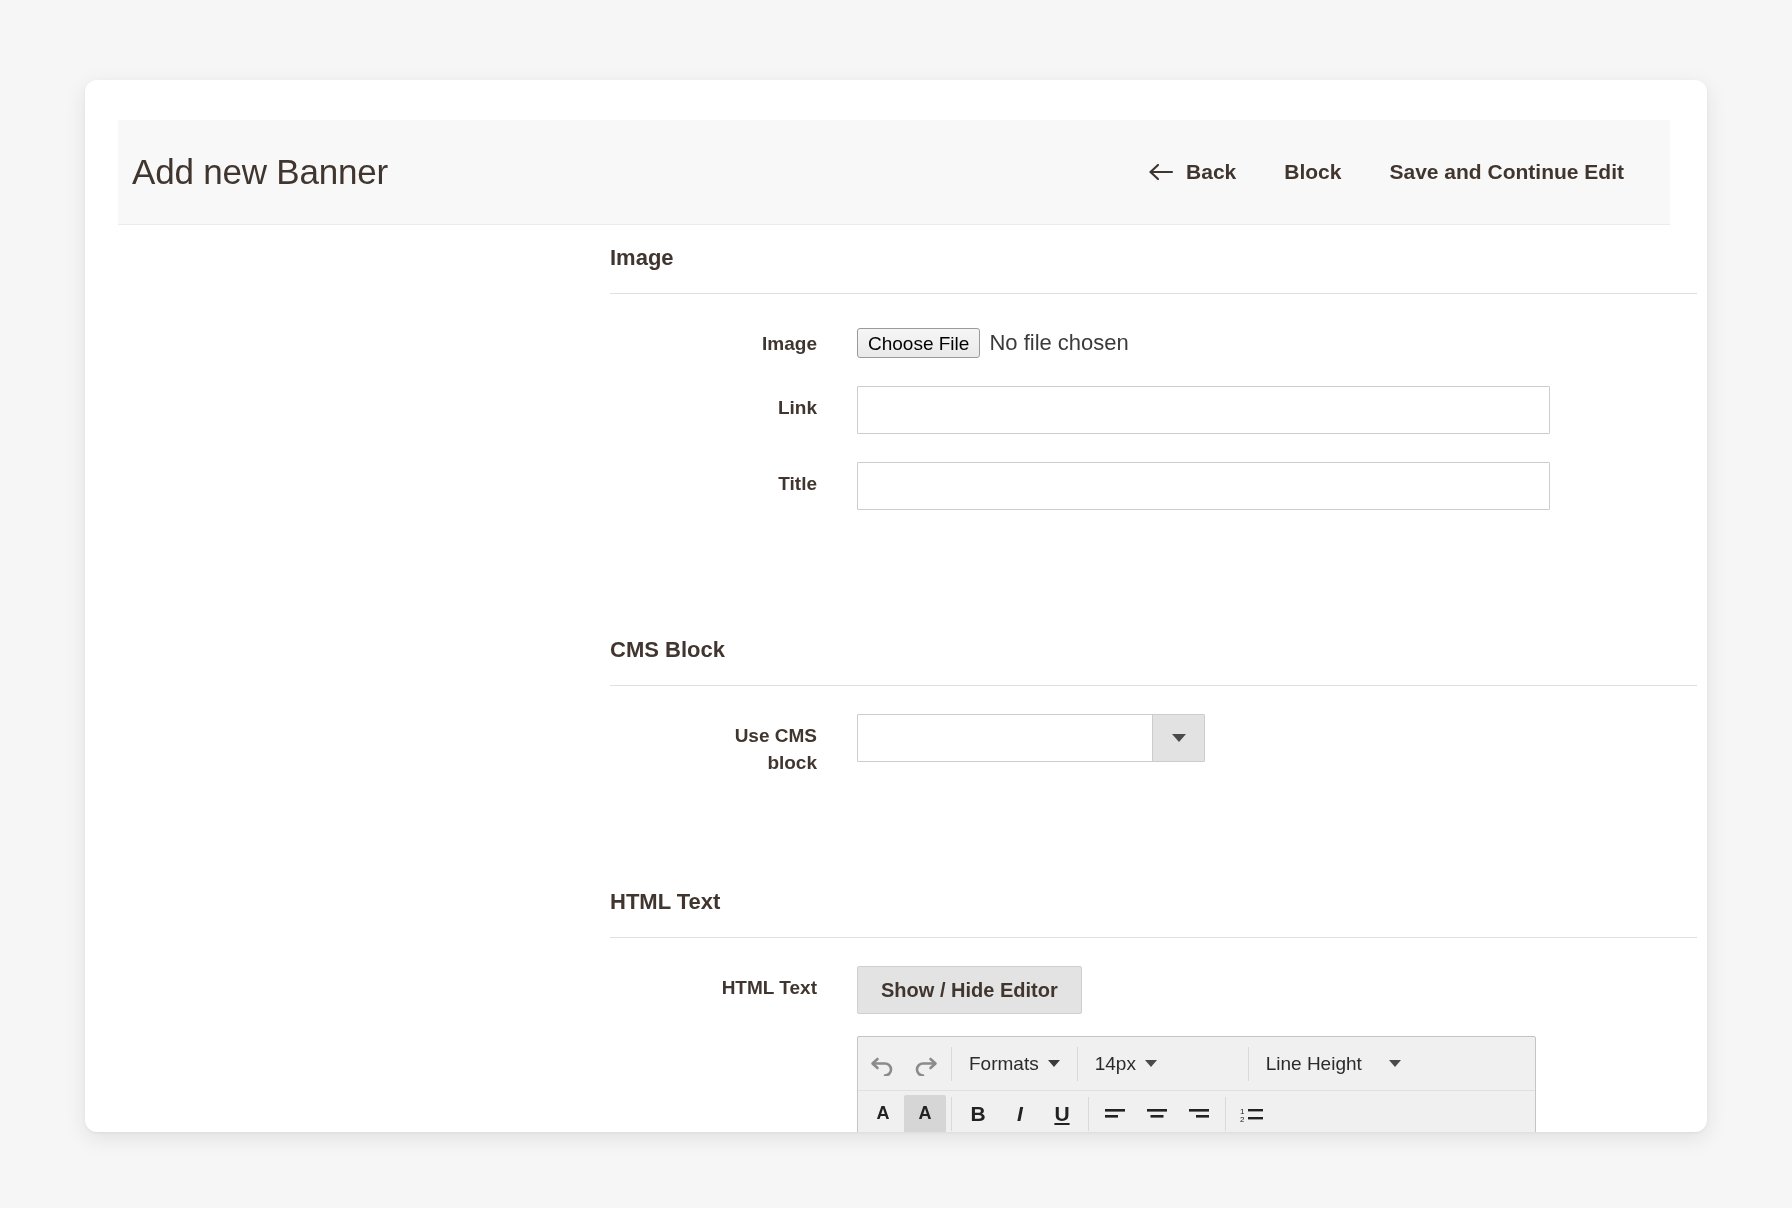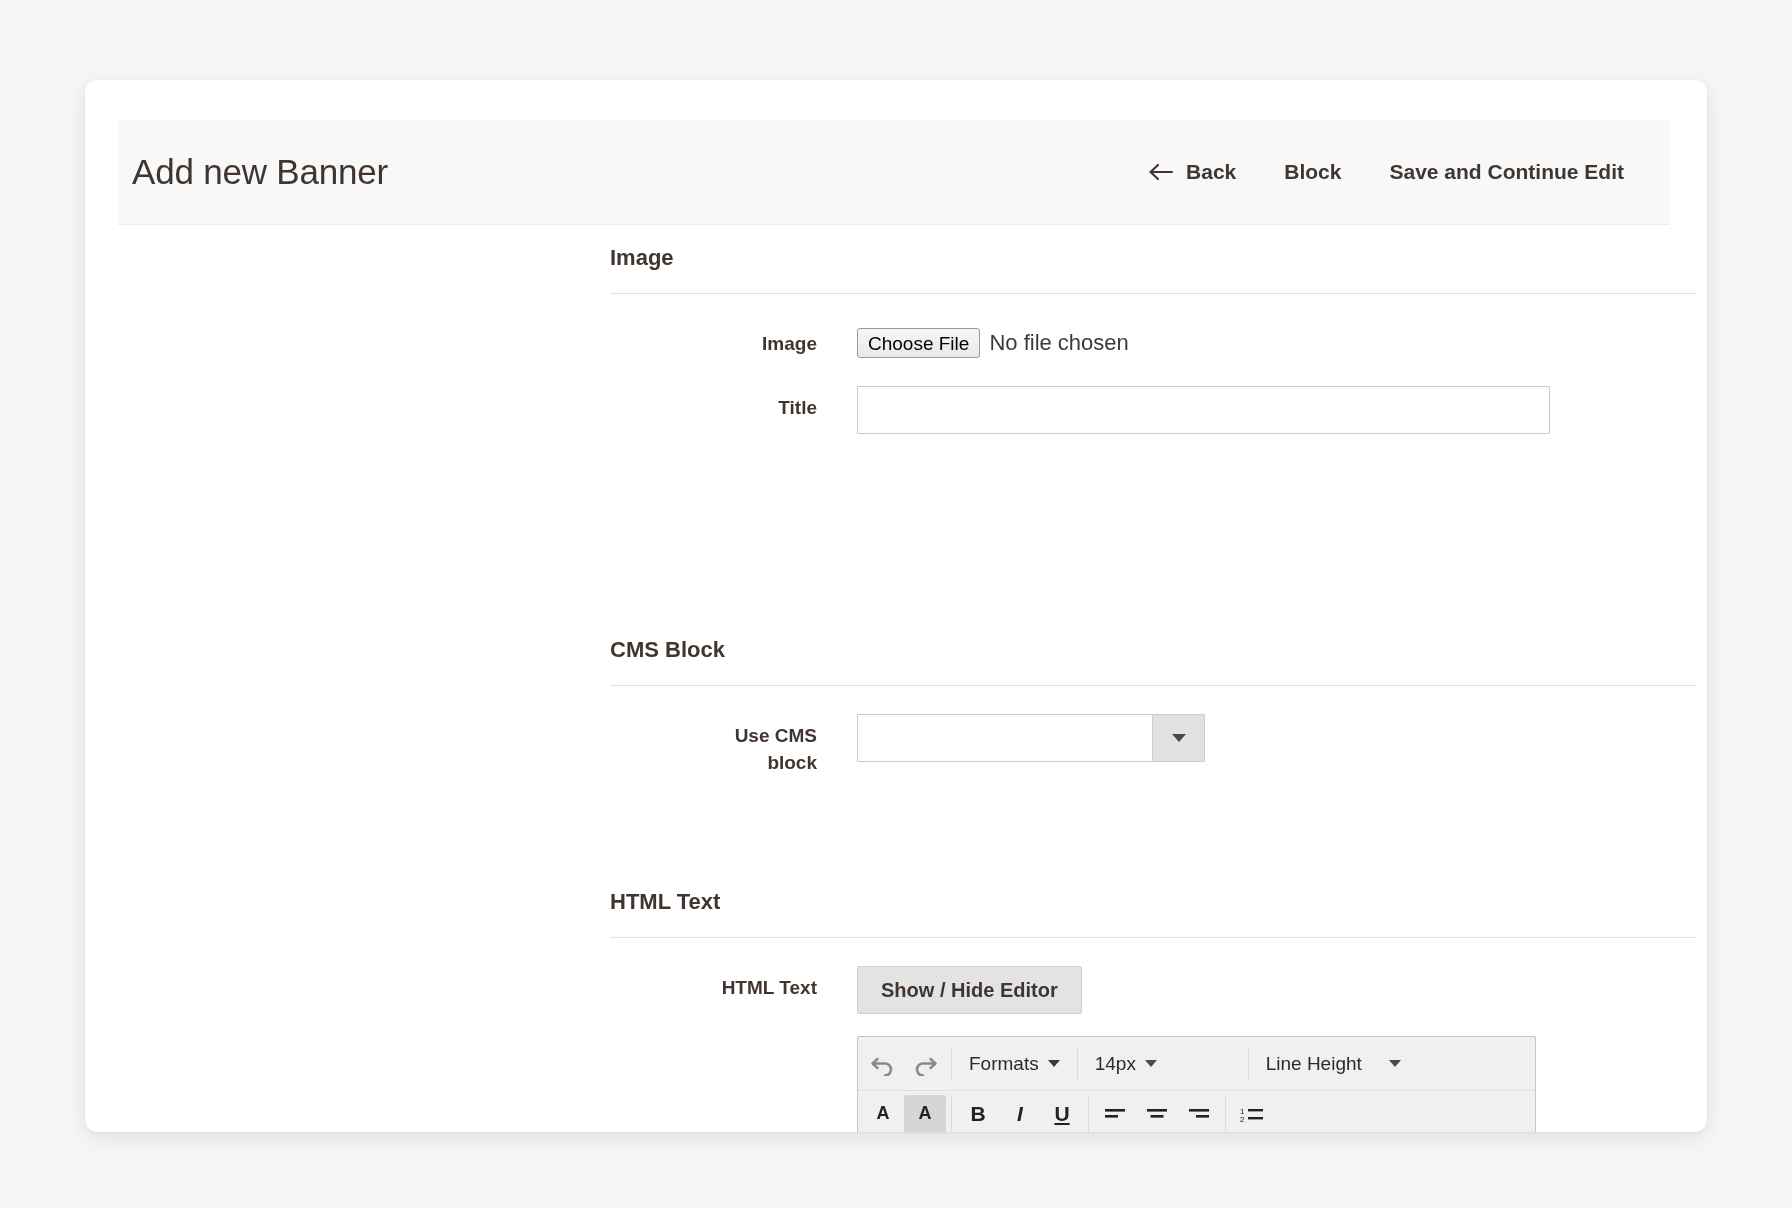--- a/index.html
+++ b/index.html
@@ -324,20 +324,26 @@
         <div class="field-row">
           <div class="field-label">Image</div>
           <div class="field-control">
             <div class="file-input">
               <button class="file-btn">Choose File</button>
               <span class="file-status">No file chosen</span>
             </div>
           </div>
         </div>
 
+        <div class="field-row">
+          <div class="field-label">Link</div>
+          <div class="field-control">
+            <input class="text-input" type="text" value="" style="">
+          </div>
+        </div>
 
         <div class="field-row">
           <div class="field-label">Title</div>
           <div class="field-control">
             <input class="text-input" type="text" value="" style="">
           </div>
         </div>
       </section>
 
       <section class="fieldset" id="fs-cms">

